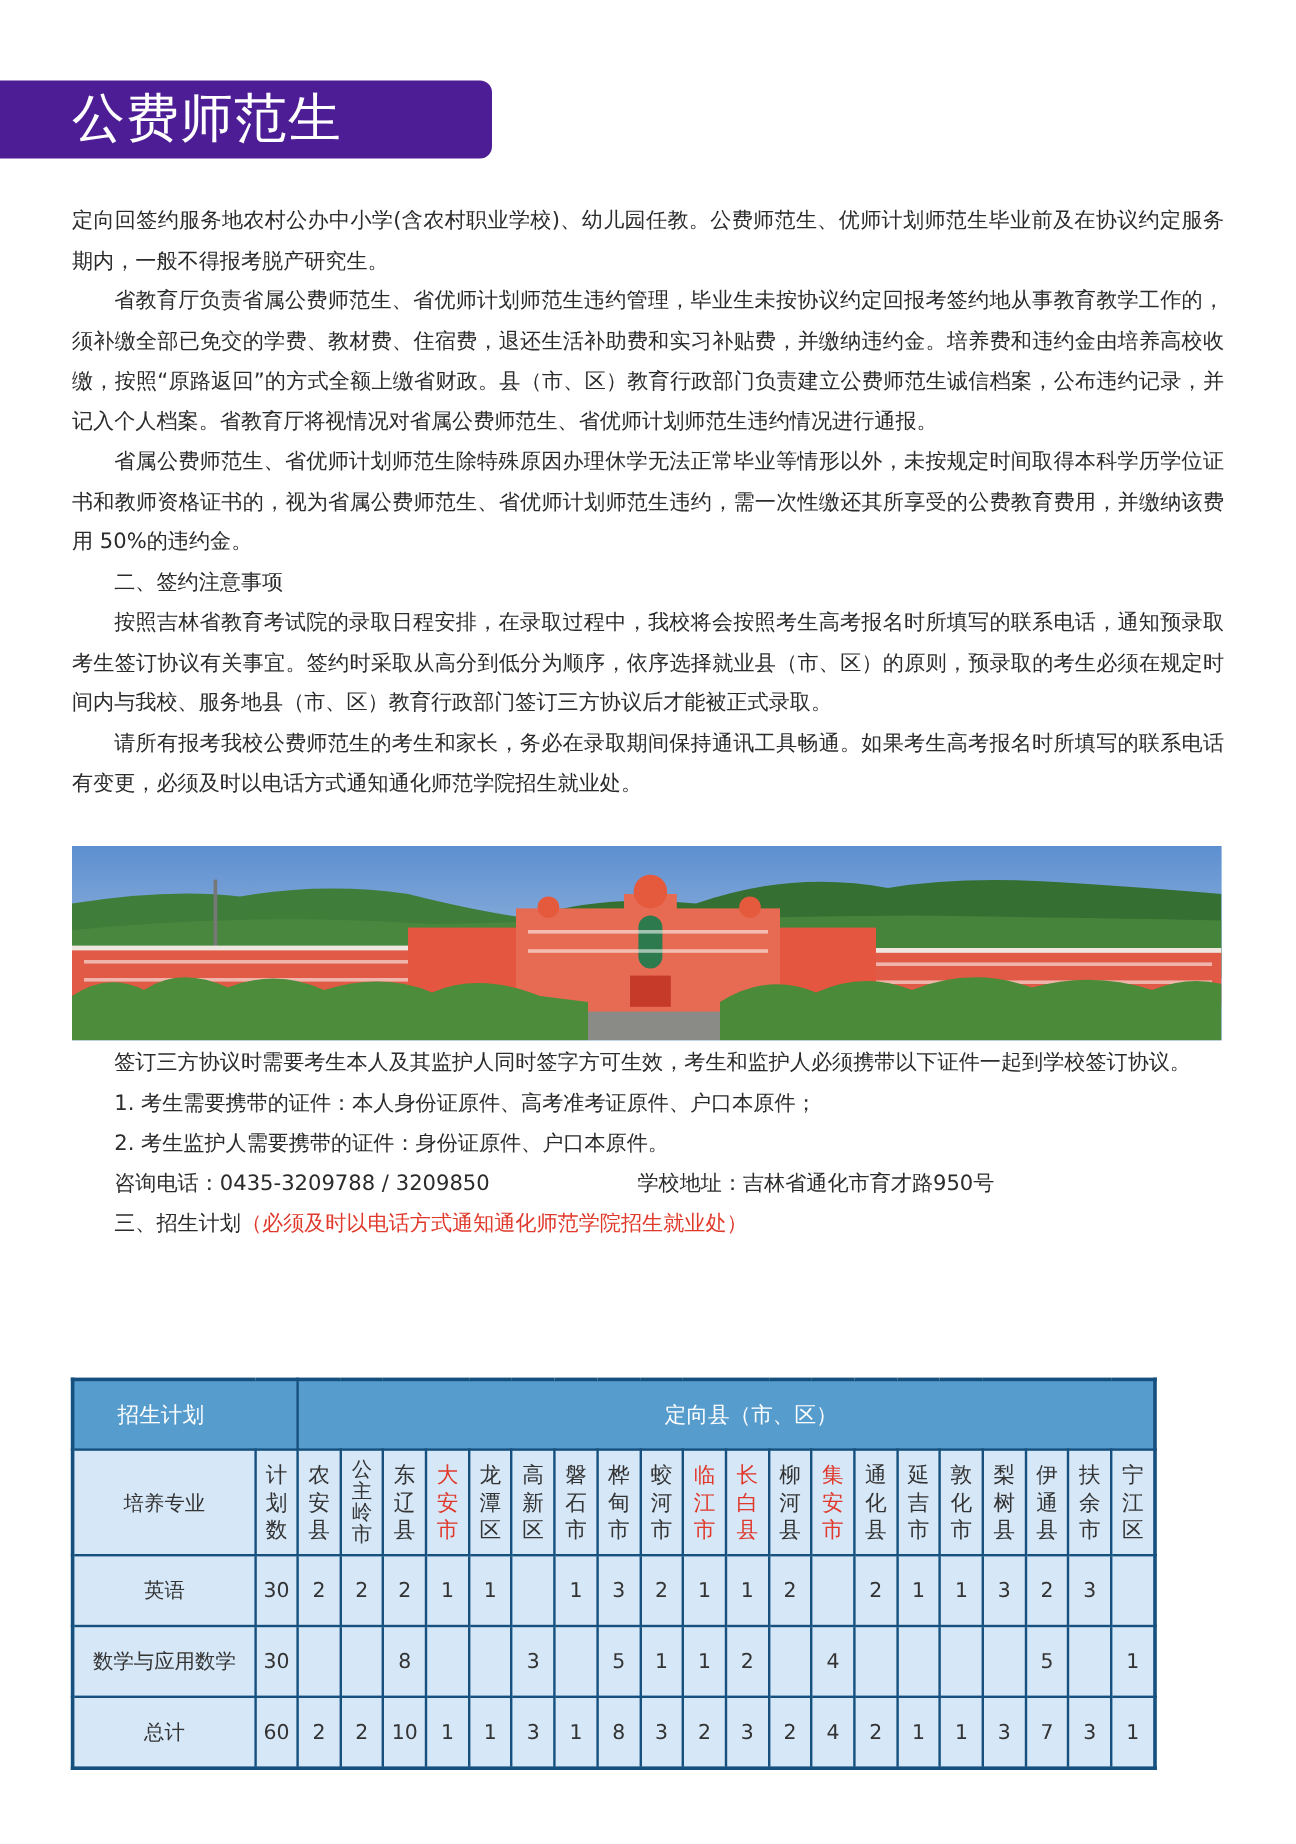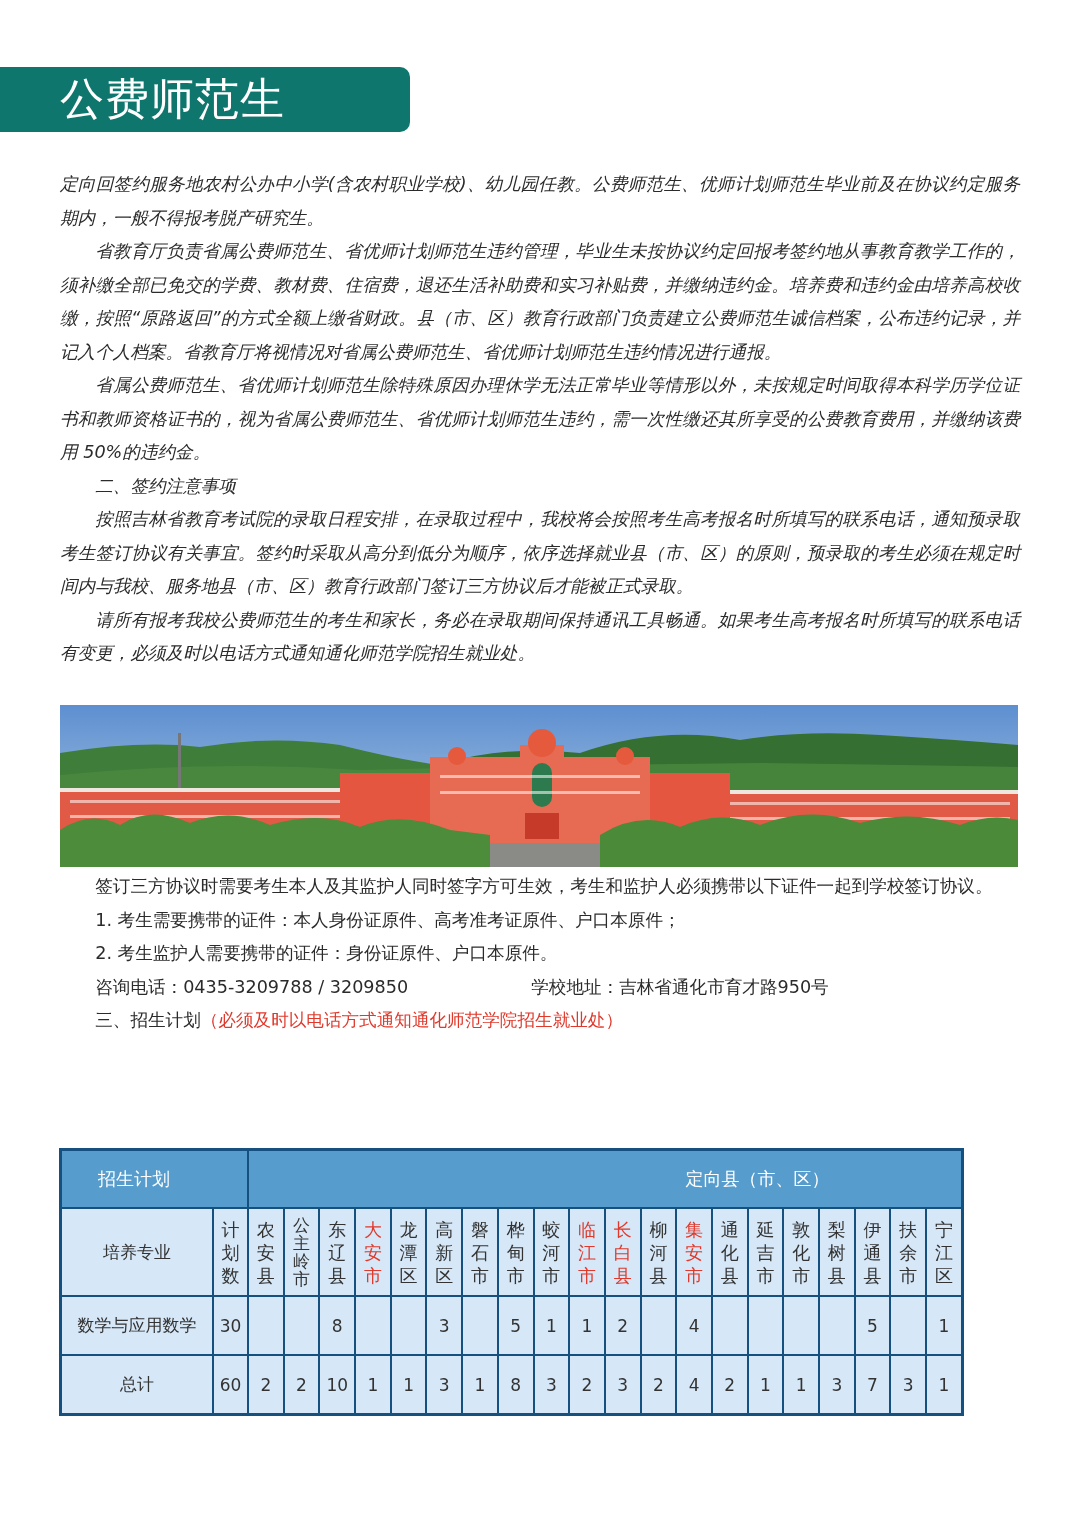--- a/index.html
+++ b/index.html
@@ -1,46 +1,46 @@
 <!DOCTYPE html>
 <html><head>
 <meta charset="utf-8">
 <style>
   html, body { margin: 0; padding: 0; background: #ffffff; }
   body { width: 1080px; height: 1537px; position: relative; overflow: hidden;
          font-family: "DejaVu Sans", "Liberation Sans", sans-serif; color: #2a2a2a; }
 
   .banner { position: absolute; left: 0; top: 67px; width: 410px; height: 65px;
-            background: #0f766e; border-radius: 0 10px 10px 0; }
+            background: #4c1d95; border-radius: 0 10px 10px 0; }
   .banner-title { position: absolute; left: 60px; top: 6px; color: #ffffff;
                   font-size: 44px; line-height: 52px; letter-spacing: 1px; }
 
   .body-text { position: absolute; left: 60px; top: 168px; width: 960px;
-               font-size: 17.6px; line-height: 33.5px; color: #2b2b2b; font-style: italic; }
+               font-size: 17.6px; line-height: 33.5px; color: #2b2b2b; }
   .body-text p { margin: 0; text-align: justify; text-align-last: left; }
   .indent { text-indent: 2em; }
 
   .photo { position: absolute; left: 60px; top: 705px; width: 958px; height: 162px;
            overflow: hidden; background: #7fa9d8; }
   .photo svg { display: block; }
 
   .body-text2 { position: absolute; left: 60px; top: 870px; width: 960px;
                 font-size: 17.6px; line-height: 33.5px; color: #2b2b2b; }
   .body-text2 p { margin: 0; text-align: justify; text-align-last: left; }
   .contact-line { display: flex; padding-left: 2em; }
   .contact-line .phone { width: 436px; }
   .red { color: #e0392b; }
 
   .plan-table { position: absolute; left: 59px; top: 1148px; border-collapse: collapse;
                 border: 3px solid #16507f; font-size: 17px; }
   .plan-table td { border: 2.5px solid #16507f; padding: 0; text-align: center;
                    vertical-align: middle; color: #333; }
   .plan-table .hdr { background: #569ccd; color: #ffffff; height: 56px; font-size: 18px; font-family: Liberation Serif, serif; }
   .plan-table .hdr.left { text-align: left; padding-left: 36px; }
-  .plan-table .hdr.right { text-align: center; padding-left: 305px; }
+  .plan-table .hdr.right { text-align: left; padding-left: 305px; }
   .plan-table .sub td { background: #d6e7f7; height: 86px; }
   .plan-table .row td { background: #d6e7f7; height: 57px; }
   .vtext { display: inline-block; width: 1em; line-height: 23px; font-size: 18px;
            word-break: break-all; }
   .vtext.small { line-height: 18px; font-size: 17px; }
   .col-major { width: 150px; }
   .col-count { width: 33px; }
   .col-county { width: 33.7px; }
 </style>
 </head>
@@ -136,20 +136,44 @@
         <td class="col-county"><span class="vtext" style="color: rgb(224, 57, 43);">集安市</span></td>
         <td class="col-county"><span class="vtext">通化县</span></td>
         <td class="col-county"><span class="vtext">延吉市</span></td>
         <td class="col-county"><span class="vtext">敦化市</span></td>
         <td class="col-county"><span class="vtext">梨树县</span></td>
         <td class="col-county"><span class="vtext">伊通县</span></td>
         <td class="col-county"><span class="vtext">扶余市</span></td>
         <td class="col-county"><span class="vtext">宁江区</span></td>
       </tr>
   <tr class="row">
+    <td>英语</td>
+    <td>30</td>
+  <td>2</td>
+        <td>2</td>
+        <td>2</td>
+        <td>1</td>
+        <td>1</td>
+        <td></td>
+        <td>1</td>
+        <td>3</td>
+        <td>2</td>
+        <td>1</td>
+        <td>1</td>
+        <td>2</td>
+        <td></td>
+        <td>2</td>
+        <td>1</td>
+        <td>1</td>
+        <td>3</td>
+        <td>2</td>
+        <td>3</td>
+        <td></td>
+      </tr>
+  <tr class="row">
     <td>数学与应用数学</td>
     <td>30</td>
   <td></td>
         <td></td>
         <td>8</td>
         <td></td>
         <td></td>
         <td>3</td>
         <td></td>
         <td>5</td>

